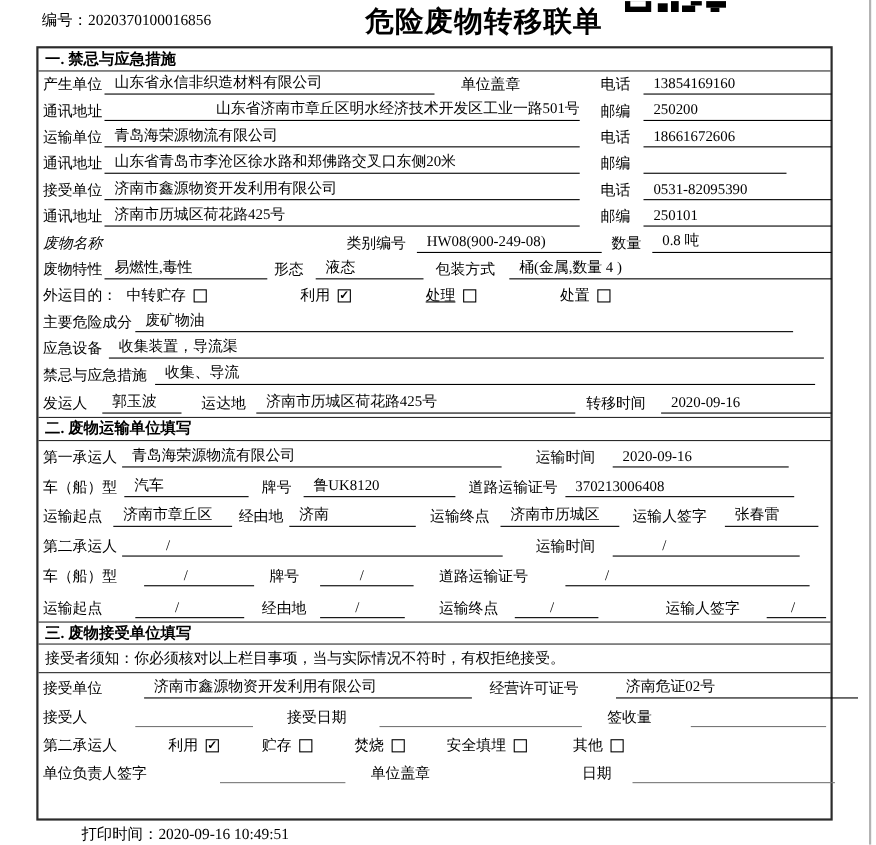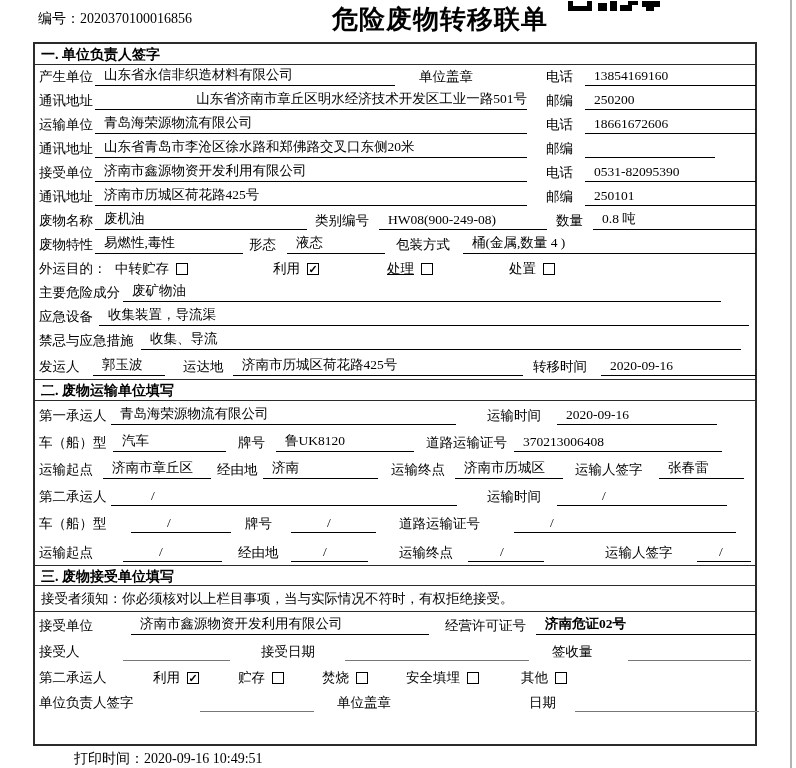--- a/index.html
+++ b/index.html
@@ -42,21 +42,21 @@
     <rect x="78" y="6" width="8" height="4" fill="#000"></rect>
   </svg>
 </div>
 
 <div class="serial"><span>编号：</span><span>2020370100016856</span></div>
 <div class="title">危险废物转移联单</div>
 <div class="page-edge"></div>
 
 <div class="form">
 
-  <div class="sec-head" style="height:21px;">一. 单位负责人签字</div>
+  <div class="sec-head" style="height:21px;">一. 禁忌与应急措施</div>
 
   <div class="row" style="height:24px;">
     <span class="lb" style="left:4px;">产生单位</span>
     <span class="uv" style="left:60px;width:300px;">山东省永信非织造材料有限公司</span>
     <span class="lb" style="left:384px;">单位盖章</span>
     <span class="lb" style="left:511px;">电话</span>
     <span class="uv" style="left:550px;width:171px;">13854169160</span>
   </div>
 
   <div class="row" style="height:24px;">
@@ -88,22 +88,21 @@
   </div>
 
   <div class="row" style="height:24px;">
     <span class="lb" style="left:4px;">通讯地址</span>
     <span class="uv" style="left:60px;width:432px;">济南市历城区荷花路425号</span>
     <span class="lb" style="left:511px;">邮编</span>
     <span class="uv" style="left:550px;width:171px;">250101</span>
   </div>
 
   <div class="row" style="height:24px;">
-    <span class="lb" style="left:4px;">废物名称</span>
-    <span class="uv" style="left:60px;width:212px;">废机油</span>
+    <span class="lb" style="left:4px;font-style:italic;">废物名称</span>
     <span class="lb" style="left:280px;">类别编号</span>
     <span class="uv" style="left:344px;width:168px;">HW08(900-249-08)</span>
     <span class="lb" style="left:521px;">数量</span>
     <span class="uv" style="left:558px;width:163px;">0.8 吨</span>
   </div>
 
   <div class="row" style="height:24px;">
     <span class="lb" style="left:4px;">废物特性</span>
     <span class="uv" style="left:60px;width:148px;">易燃性,毒性</span>
     <span class="lb" style="left:214px;">形态</span>
@@ -212,21 +211,21 @@
     <span class="uv" style="left:662px;width:54px;padding-left:22px;">/</span>
   </div>
 
   <div class="sec-head bt" style="height:21px;">三. 废物接受单位填写</div>
   <div class="note" style="height:26px;">接受者须知：你必须核对以上栏目事项，当与实际情况不符时，有权拒绝接受。</div>
 
   <div class="row" style="height:26px;">
     <span class="lb" style="left:4px;">接受单位</span>
     <span class="uv" style="left:96px;width:298px;">济南市鑫源物资开发利用有限公司</span>
     <span class="lb" style="left:410px;">经营许可证号</span>
-    <span class="uv" style="left:501px;width:220px;font-weight:bold;">济南危证02号</span>
+    <span class="uv" style="left:525px;width:220px;">济南危证02号</span>
   </div>
 
   <div class="row" style="height:26px;">
     <span class="lb" style="left:4px;">接受人</span>
     <span class="uv gray" style="left:88px;width:107px;"></span>
     <span class="lb" style="left:226px;">接受日期</span>
     <span class="uv gray" style="left:310px;width:184px;"></span>
     <span class="lb" style="left:517px;">签收量</span>
     <span class="uv gray" style="left:593px;width:123px;"></span>
   </div>

